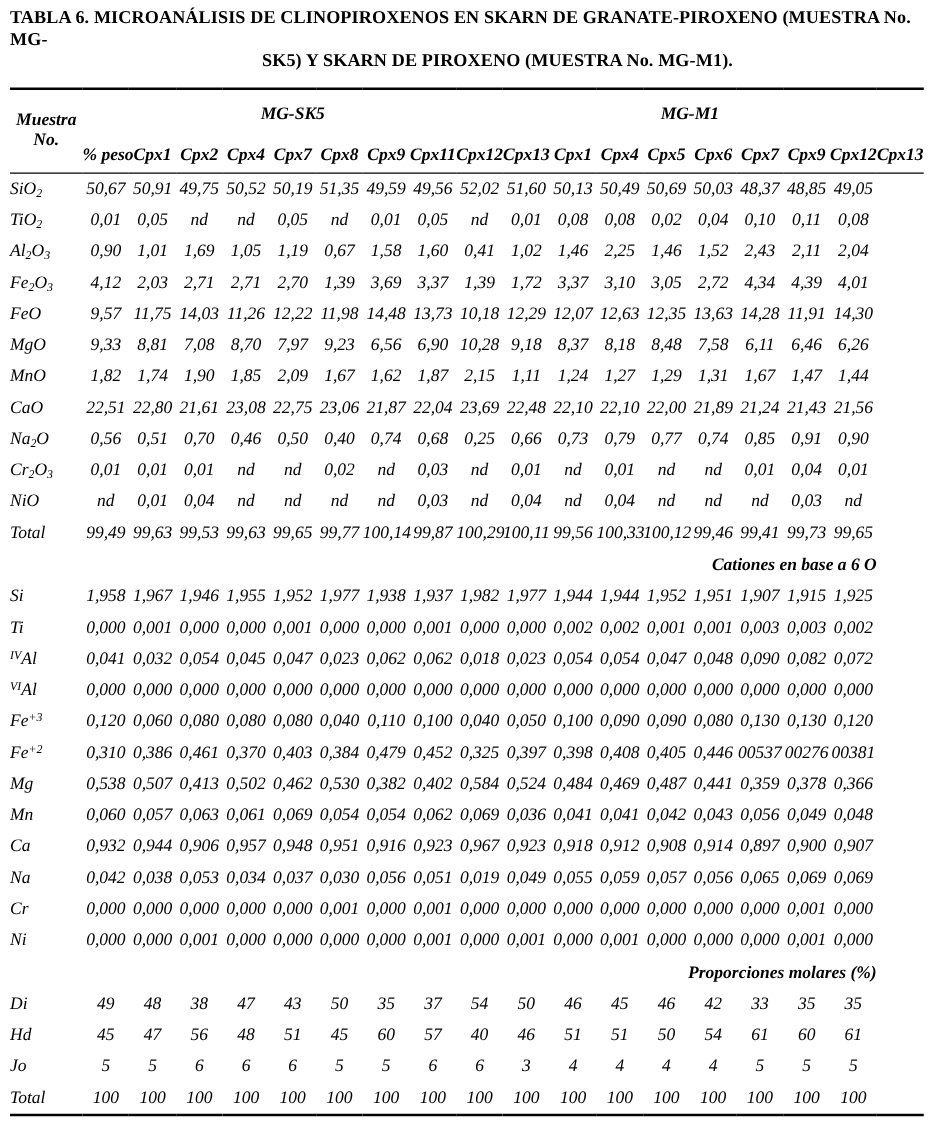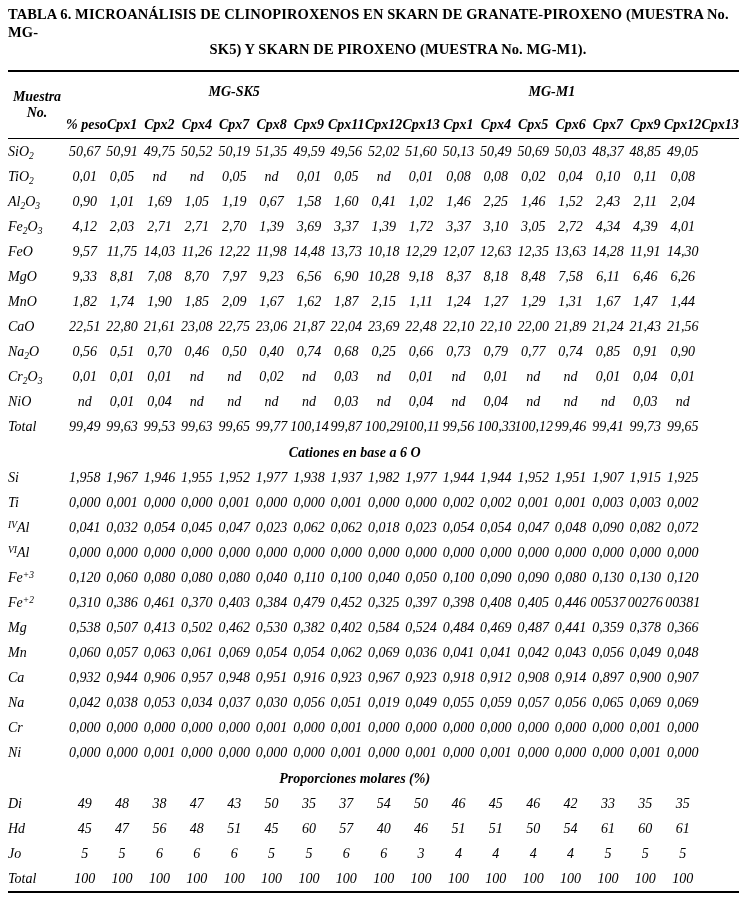--- a/index.html
+++ b/index.html
@@ -45,21 +45,21 @@
     overflow: visible;
     white-space: nowrap;
   }
   th { font-weight: bold; }
   tr.group-row th { height: 40px; vertical-align: middle; }
   th.corner { vertical-align: middle; line-height: 16px; white-space: normal; }
   tr.cols-row th { height: 26px; vertical-align: middle; }
   tbody td { padding: 5px 0; }
   td.row-label { text-align: left; }
   td.section-heading {
-    text-align: center;
+    text-align: right;
     font-weight: bold;
     padding: 6px 0 5px 0;
   }
   sub, sup { font-size: 9.5px; line-height: 0; }
   sup { vertical-align: 4px; }
   sub { vertical-align: -2.5px; }
 </style>
 </head>
 <body>
 

